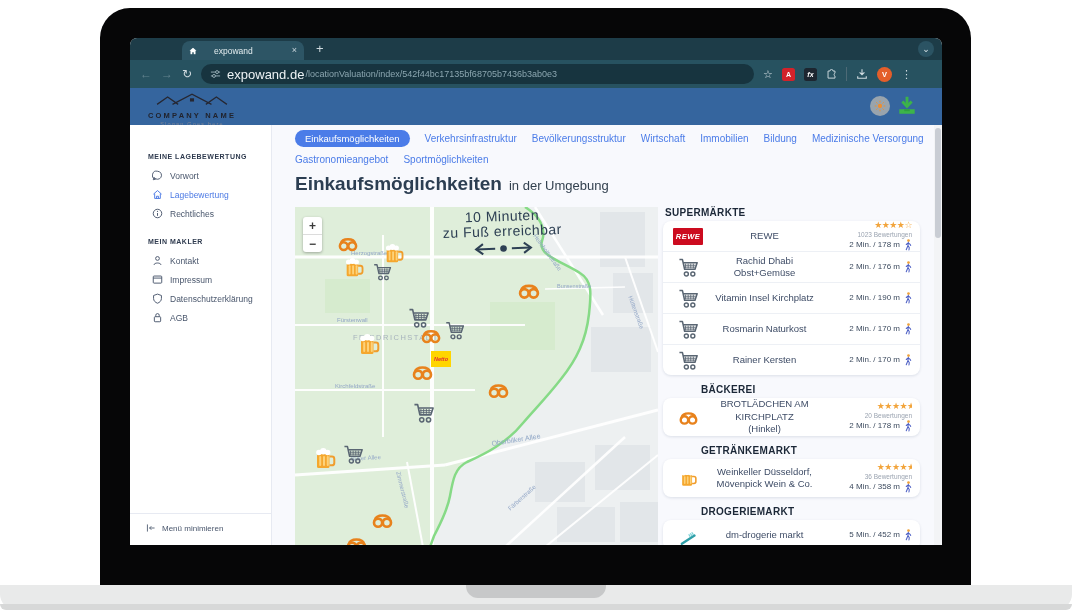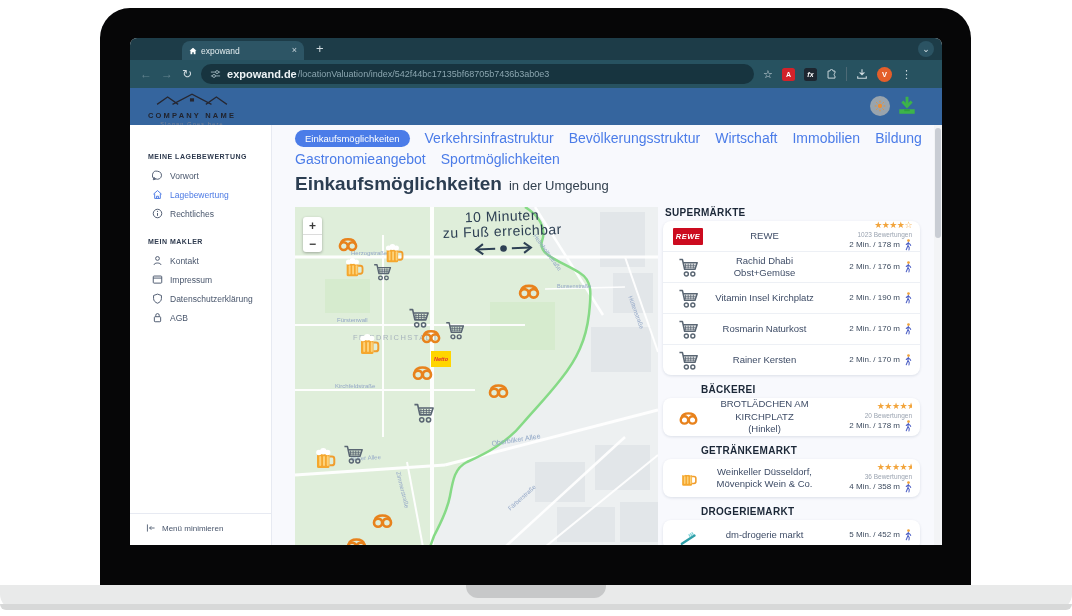--- a/index.html
+++ b/index.html
@@ -10,32 +10,32 @@
   .laptop-screen{position:absolute;left:100px;top:8px;width:871px;height:577px;background:#060607;border-radius:30px 30px 0 0;}
   .laptop-base{position:absolute;left:0;top:585px;width:1072px;height:25px;background:#e9eaea;border-radius:0 0 16px 16px;}
   .laptop-base::after{content:"";position:absolute;left:0;bottom:0;width:100%;height:6px;background:#d7d8d8;border-radius:0 0 16px 16px;}
   .base-notch{position:absolute;left:466px;top:0;width:140px;height:13px;background:#c7c8c9;border-radius:0 0 12px 12px;}
 
   
   .browser{position:absolute;left:30px;top:30px;width:812px;height:507px;background:#fff;overflow:hidden;border-radius:7px 7px 0 0;}
 
   .tabstrip{position:absolute;left:0;top:0;width:812px;height:22px;background:#1d3c48;}
   .tab{position:absolute;left:52px;top:3px;width:122px;height:19px;background:#2d5565;border-radius:8px 8px 0 0;
-       display:flex;align-items:center;gap:4px;padding:0 7px;box-sizing:border-box;color:#e3ecef;font-size:8.5px;}
+       display:flex;align-items:center;gap:17px;padding:0 7px;box-sizing:border-box;color:#e3ecef;font-size:8.5px;}
   .tab .grow{flex:1;}
   .tab-close{color:#c9d6dc;font-size:9px;line-height:1;}
   .newtab{position:absolute;left:186px;top:2px;color:#cfdade;font-size:13px;line-height:18px;}
   .tab-chevron{position:absolute;right:8px;top:3px;width:16px;height:16px;border-radius:50%;background:#2b5363;
        color:#d7e2e6;font-size:9px;display:flex;align-items:center;justify-content:center;}
 
   .toolbar{position:absolute;left:0;top:22px;width:812px;height:28px;background:#275260;display:flex;align-items:center;padding:0 10px;box-sizing:border-box;gap:9px;}
   .nav-glyph{font-size:12px;color:#63838f;line-height:1;}
   .nav-glyph.lit{color:#cfdbe0;}
   .urlpill{height:20px;width:553px;background:#17343f;border-radius:10px;display:flex;align-items:center;gap:6px;padding:0 9px;box-sizing:border-box;}
-  .url-domain{color:#edf3f5;font-size:11px;font-weight:bold;}
+  .url-domain{color:#edf3f5;font-size:13px;font-weight:normal;}
   .url-path{color:#8ba6b0;font-size:9px;white-space:nowrap;overflow:hidden;}
   .ext-badge{width:13px;height:13px;border-radius:2.5px;display:flex;align-items:center;justify-content:center;font-size:7px;font-weight:bold;color:#fff;}
   .ext-pdf{background:#d3222a;}
   .ext-fx{background:#1d2630;font-style:italic;}
   .tb-divider{width:1px;height:14px;background:#4d6a76;}
   .tb-avatar{width:15px;height:15px;border-radius:50%;background:#e45e2a;color:#fff;font-size:7.5px;font-weight:bold;display:flex;align-items:center;justify-content:center;}
   .dots{color:#cfdbe0;font-size:11px;}
 
   
   .app-header{position:absolute;left:0;top:50px;width:812px;height:37px;background:#35659e;}
@@ -53,21 +53,21 @@
   .side-item{display:flex;align-items:center;gap:7px;padding:4px 0 4px 22px;font-size:8.5px;color:#49566c;cursor:pointer;}
   .side-item svg{width:11px;height:11px;flex:none;}
   .side-item.active{color:#4b79e4;}
   .side-bottom{margin-top:auto;border-top:1px solid #e7eaf2;display:flex;align-items:center;gap:6px;padding:9px 0 12px 16px;font-size:8px;color:#49566c;}
   .side-bottom svg{width:10px;height:10px;}
 
   
   .main{position:absolute;left:142px;top:87px;width:670px;height:420px;background:#f8f9fd;box-sizing:border-box;padding:5px 0 0 23px;overflow:hidden;}
   .navrow{display:flex;align-items:center;gap:15px;height:16px;}
   .navrow.r1{margin-bottom:5px;}
-  .navlink{font-size:14px;color:#4b7ce8;cursor:pointer;white-space:nowrap;}
+  .navlink{font-size:10px;color:#4b7ce8;cursor:pointer;white-space:nowrap;}
   .navpill{font-size:9.5px;color:#fff;background:#4b7ce8;border-radius:12px;padding:3px 10px;cursor:pointer;white-space:nowrap;}
   .title-block{margin-top:6px;height:26px;display:flex;align-items:baseline;gap:7px;}
   .page-h1{font-size:19px;font-weight:bold;color:#2c3e52;}
   .page-sub{font-size:13px;color:#33414f;}
   .content-row{margin-top:8px;display:flex;gap:5px;}
 
   
   .map{position:relative;width:363px;height:340px;background:#edf0f1;overflow:hidden;flex:none;}
   .map svg.base{position:absolute;left:0;top:0;}
   .mlabel{position:absolute;font-size:6px;color:#93a7c7;white-space:nowrap;transform-origin:left top;}

